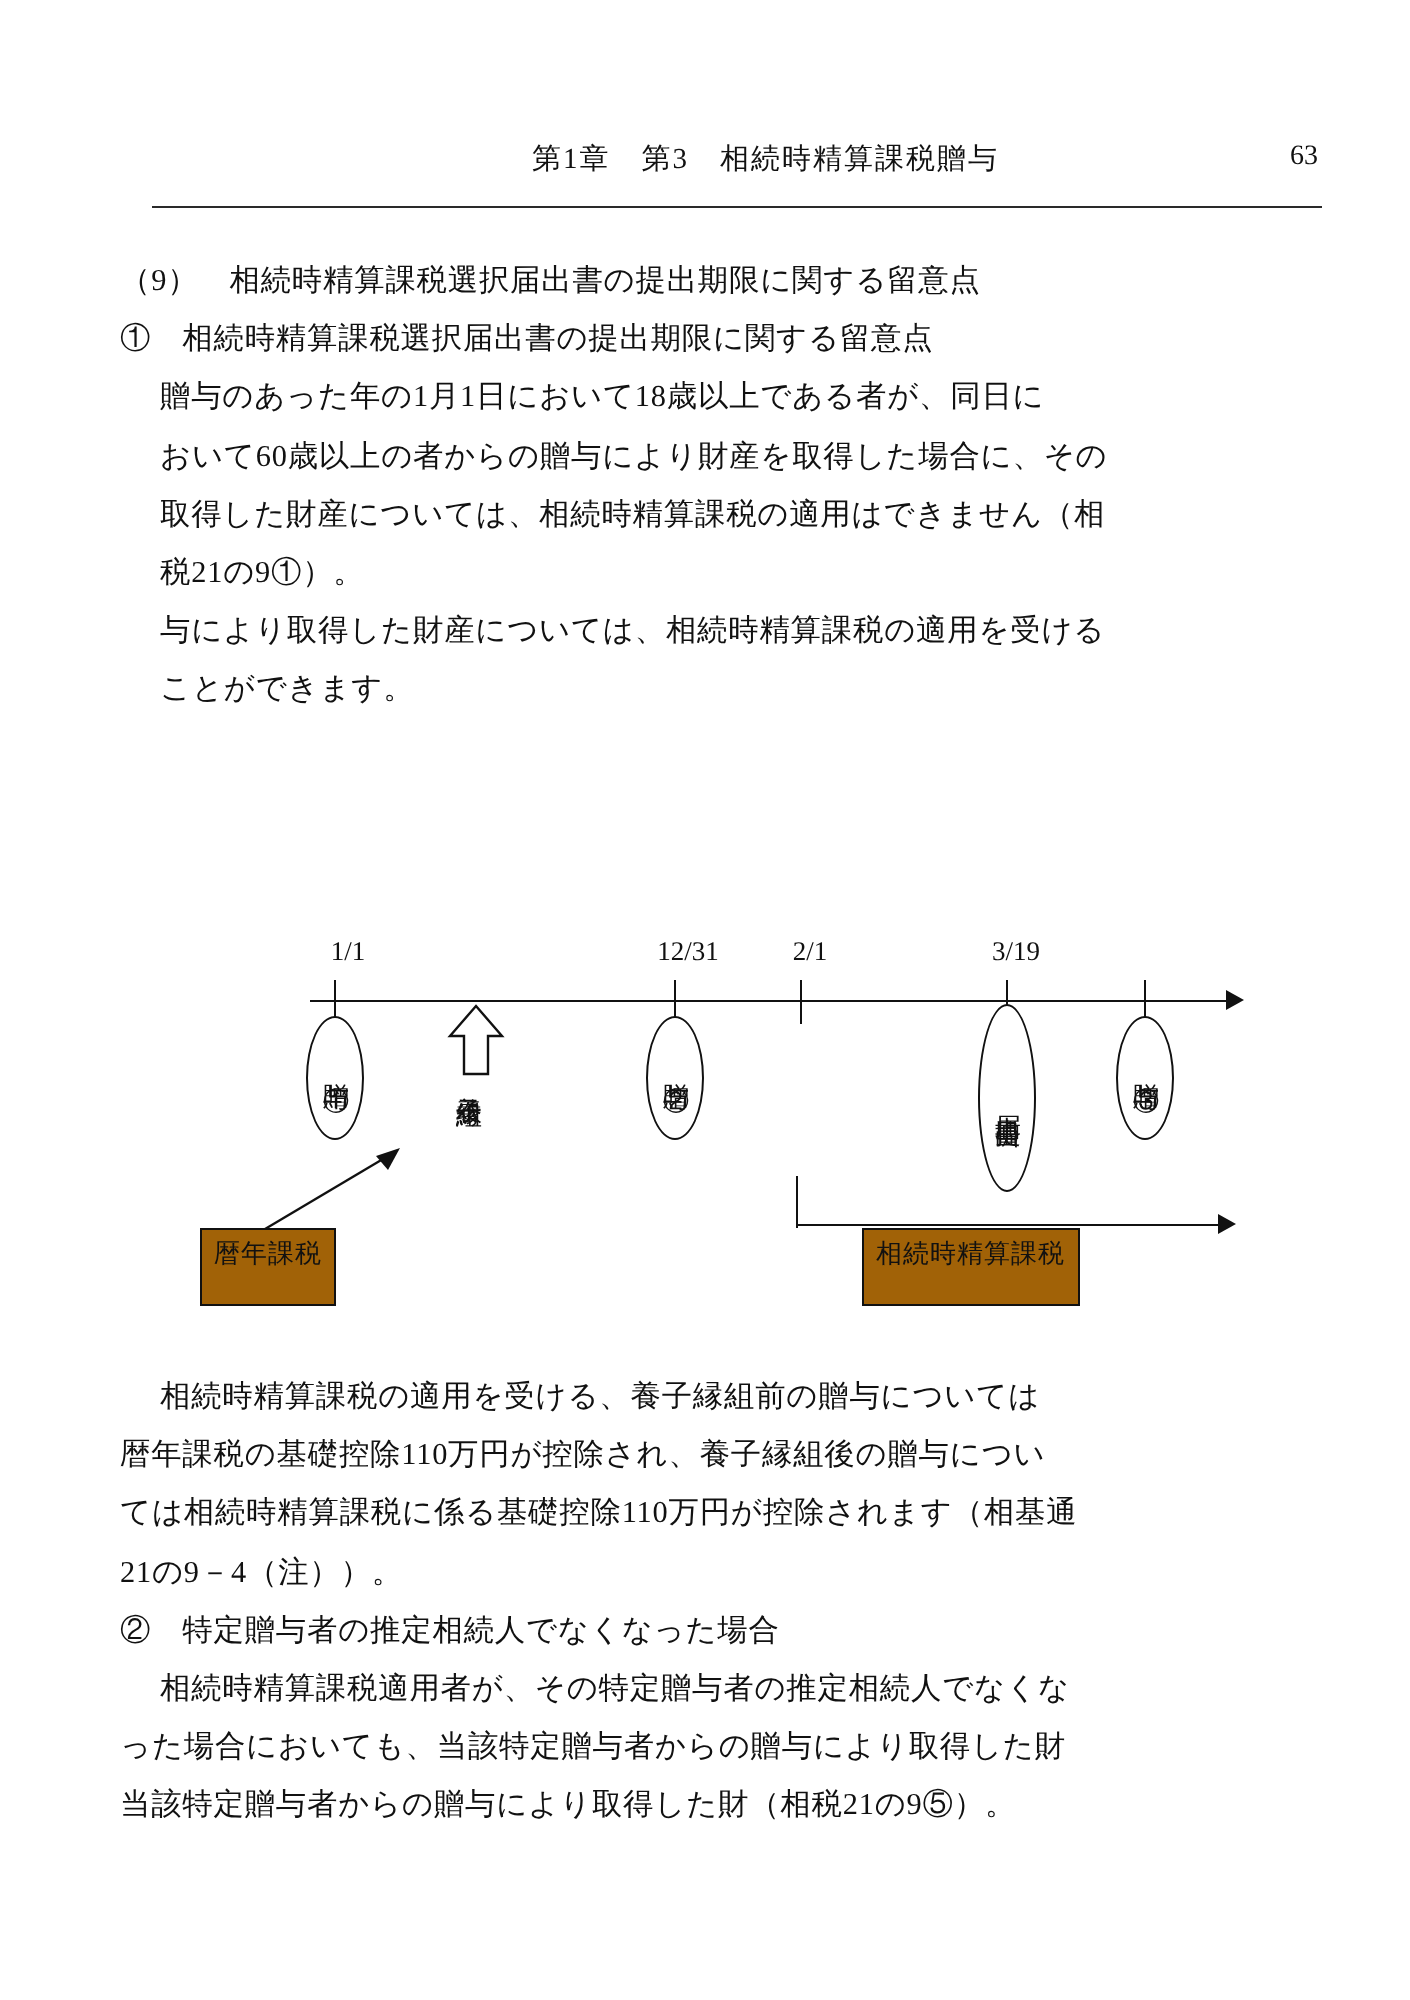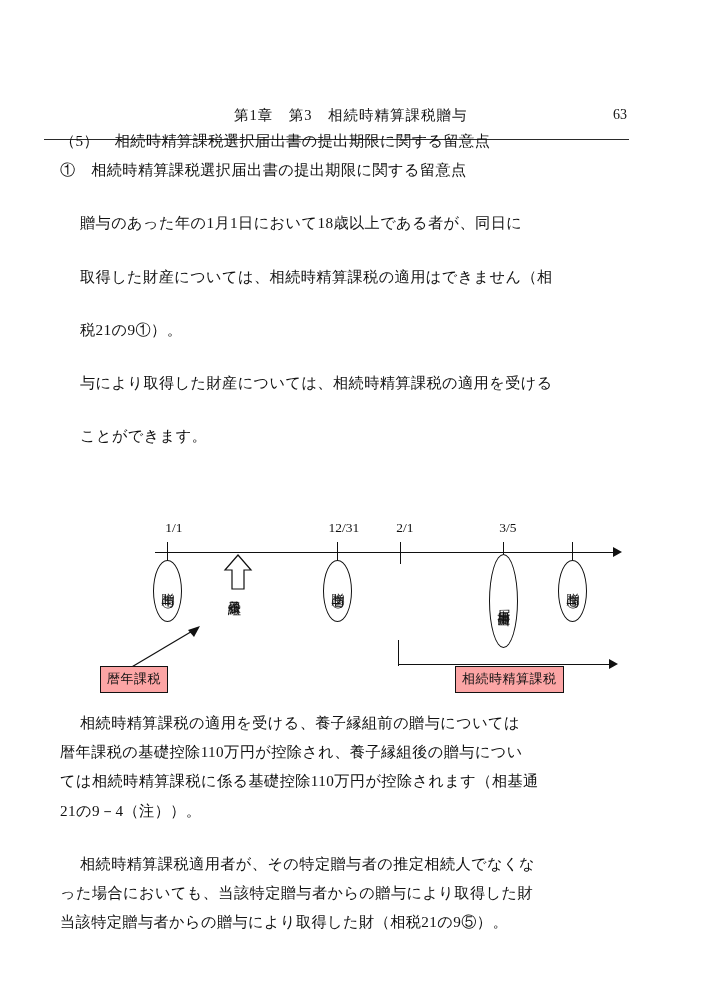--- a/index.html
+++ b/index.html
@@ -19,25 +19,24 @@
     position: absolute;
     left: 0; top: 0;
     width: 705px;
     height: 1000px;
     box-sizing: border-box;
   }
 
   
   .header {
     position: absolute;
-    left: 44px;
+    left: 76px;
     top: 70px;
     width: 585px;
     height: 34px;
-    margin-top: 36px;
   }
   .header-title {
     position: absolute;
     left: 190px;
     top: 0;
     font-size: 14.5px;
     letter-spacing: 1px;
     white-space: nowrap;
   }
   .header-page {
@@ -64,27 +63,27 @@
     width: 588px;
   }
   p.line {
     margin: 0;
     font-size: 15.2px;
     line-height: 29.2px;
     letter-spacing: 0.4px;
     white-space: nowrap;
   }
   p.ind1 { text-indent: 0; }
-  p.ind2 { padding-left: 20px; margin-top: 24px; }
+  p.ind2 { padding-left: 20px; }
 
   
   .figure {
     position: absolute;
     left: 60px;
-    top: 516px;
+    top: 464px;
     width: 588px;
     height: 190px;
   }
   .fig-axis {
     position: absolute;
     left: 95px;
     top: 36px;
     width: 460px;
     height: 1px;
     background: #111;
@@ -145,23 +144,23 @@
     font-size: 13px;
     line-height: 17px;
     letter-spacing: 1px;
     white-space: nowrap;
   }
 
   
   .boxlabel {
     position: absolute;
     border: 1.1px solid #111;
-    background: #fca5a5;
+    background: #a16207;
     font-size: 13px;
-    padding: 3px 6px 4px 6px;
+    padding: 3px 6px 16px 6px;
     white-space: nowrap;
     letter-spacing: 0.5px;
   }
   .hline {
     position: absolute;
     height: 1.4px;
     background: #111;
   }
   .vline {
     position: absolute;
@@ -192,44 +191,45 @@
 
 <div class="page">
 
   <div class="header">
     <div class="header-title">第1章　第3　相続時精算課税贈与</div>
     <div class="header-page">63</div>
     <div class="header-rule"></div>
   </div>
 
   <div class="body-block">
-    <p class="line ind1">（5）　相続時精算課税選択届出書の提出期限に関する留意点</p>
+    <p class="line ind1">（9）　相続時精算課税選択届出書の提出期限に関する留意点</p>
     <p class="line ind1">①　相続時精算課税選択届出書の提出期限に関する留意点</p>
     <p class="line ind2">贈与のあった年の1月1日において18歳以上である者が、同日に</p>
+    <p class="line ind2">おいて60歳以上の者からの贈与により財産を取得した場合に、その</p>
     <p class="line ind2">取得した財産については、相続時精算課税の適用はできません（相</p>
     <p class="line ind2">税21の9①）。</p>
     <p class="line ind2">与により取得した財産については、相続時精算課税の適用を受ける</p>
     <p class="line ind2">ことができます。</p>
   </div>
 
   <div class="figure">
 
     <div class="fig-axis"></div>
     <div class="fig-axis-arrow"></div>
 
     <div class="tick" style="left:107px;"></div>
     <div class="tick" style="left:277px;"></div>
     <div class="tick" style="left:340px;"></div>
     <div class="tick" style="left:443px;"></div>
     <div class="tick" style="left:512px;"></div>
 
     <div class="tick-label" style="left:114px;">1/1</div>
     <div class="tick-label" style="left:284px;">12/31</div>
     <div class="tick-label" style="left:345px;">2/1</div>
-    <div class="tick-label" style="left:448px;">3/5</div>
+    <div class="tick-label" style="left:448px;">3/19</div>
 
     <div class="vnode" style="left:93px; top:44px; width:29px; height:62px;">贈与①</div>
 
     <div class="vnode" style="left:263px; top:44px; width:29px; height:62px;">贈与②</div>
 
     <div class="vnode" style="left:429px; top:38px; width:29px; height:94px;">届出書提出</div>
 
     <div class="vnode" style="left:498px; top:44px; width:29px; height:62px;">贈与③</div>
 
     <div class="uparrow" style="left:163px; top:38px;">
@@ -242,26 +242,27 @@
     <div class="vline" style="left:338px; top:124px; height:26px;"></div>
     <div class="hline" style="left:338px; top:148px; width:213px;"></div>
     <div class="hline-arrow" style="left:549px; top:143px;"></div>
 
     <svg class="leader" style="left:62px; top:108px;" width="90" height="48">
       <line x1="8" y1="44" x2="72" y2="6" stroke="#111" stroke-width="1.2"></line>
       <polygon points="78,2 66,6 72,13" fill="#111"></polygon>
     </svg>
 
     <div class="boxlabel" style="left:40px; top:150px;">暦年課税</div>
-    <div class="boxlabel" style="left:371px; top:150px;margin-left:24px;">相続時精算課税</div>
+    <div class="boxlabel" style="left:371px; top:150px;">相続時精算課税</div>
   </div>
 
   <div class="body-block2">
     <p class="line ind2">相続時精算課税の適用を受ける、養子縁組前の贈与については</p>
     <p class="line ind1">暦年課税の基礎控除110万円が控除され、養子縁組後の贈与につい</p>
     <p class="line ind1">ては相続時精算課税に係る基礎控除110万円が控除されます（相基通</p>
     <p class="line ind1">21の9－4（注））。</p>
+    <p class="line ind1">②　特定贈与者の推定相続人でなくなった場合</p>
     <p class="line ind2">相続時精算課税適用者が、その特定贈与者の推定相続人でなくな</p>
     <p class="line ind1">った場合においても、当該特定贈与者からの贈与により取得した財</p>
     <p class="line ind1">当該特定贈与者からの贈与により取得した財（相税21の9⑤）。</p>
   </div>
 
 </div>
 
 </body></html>

